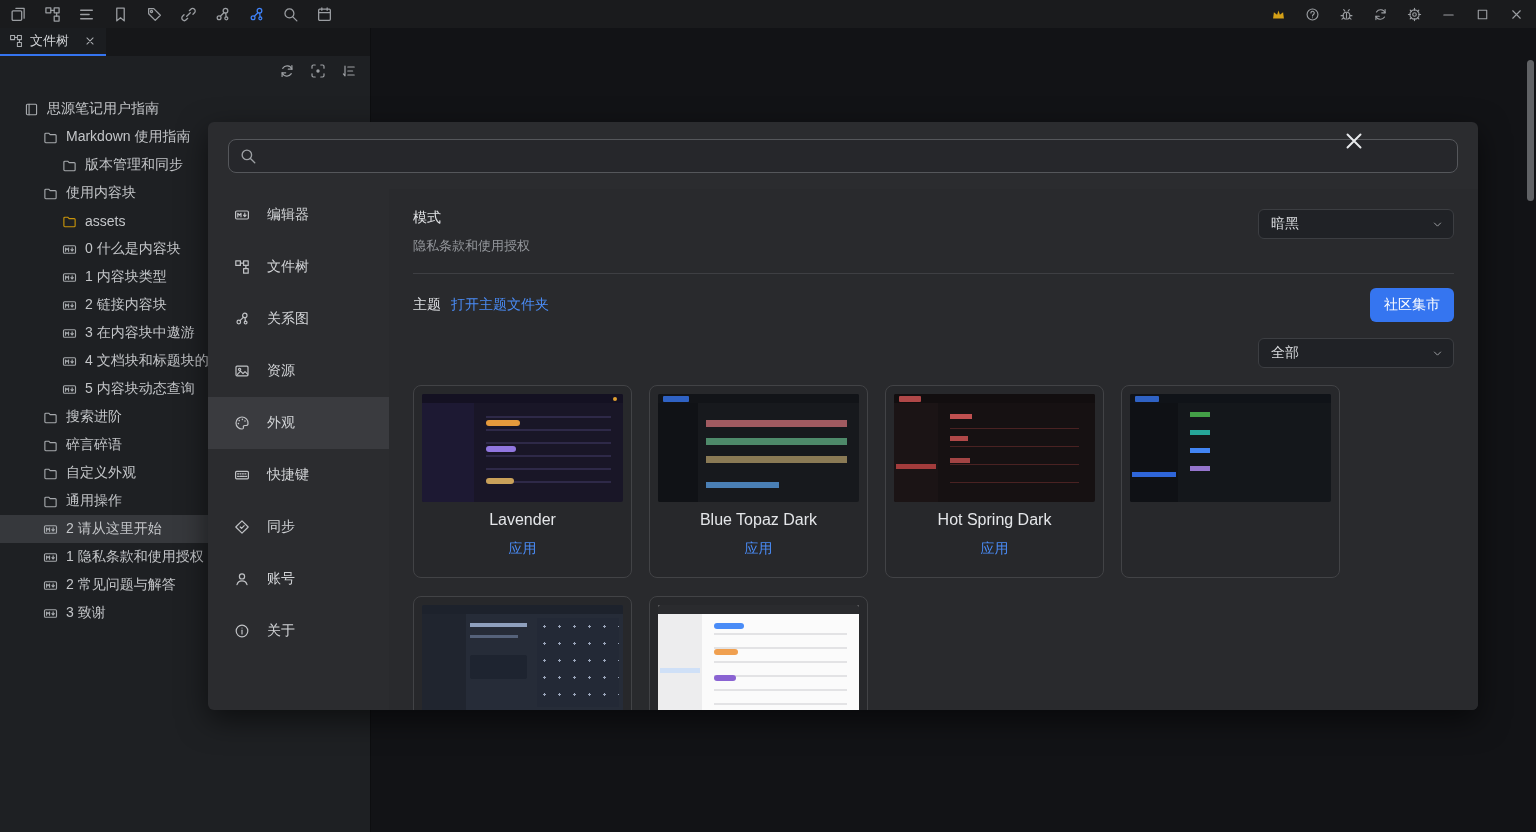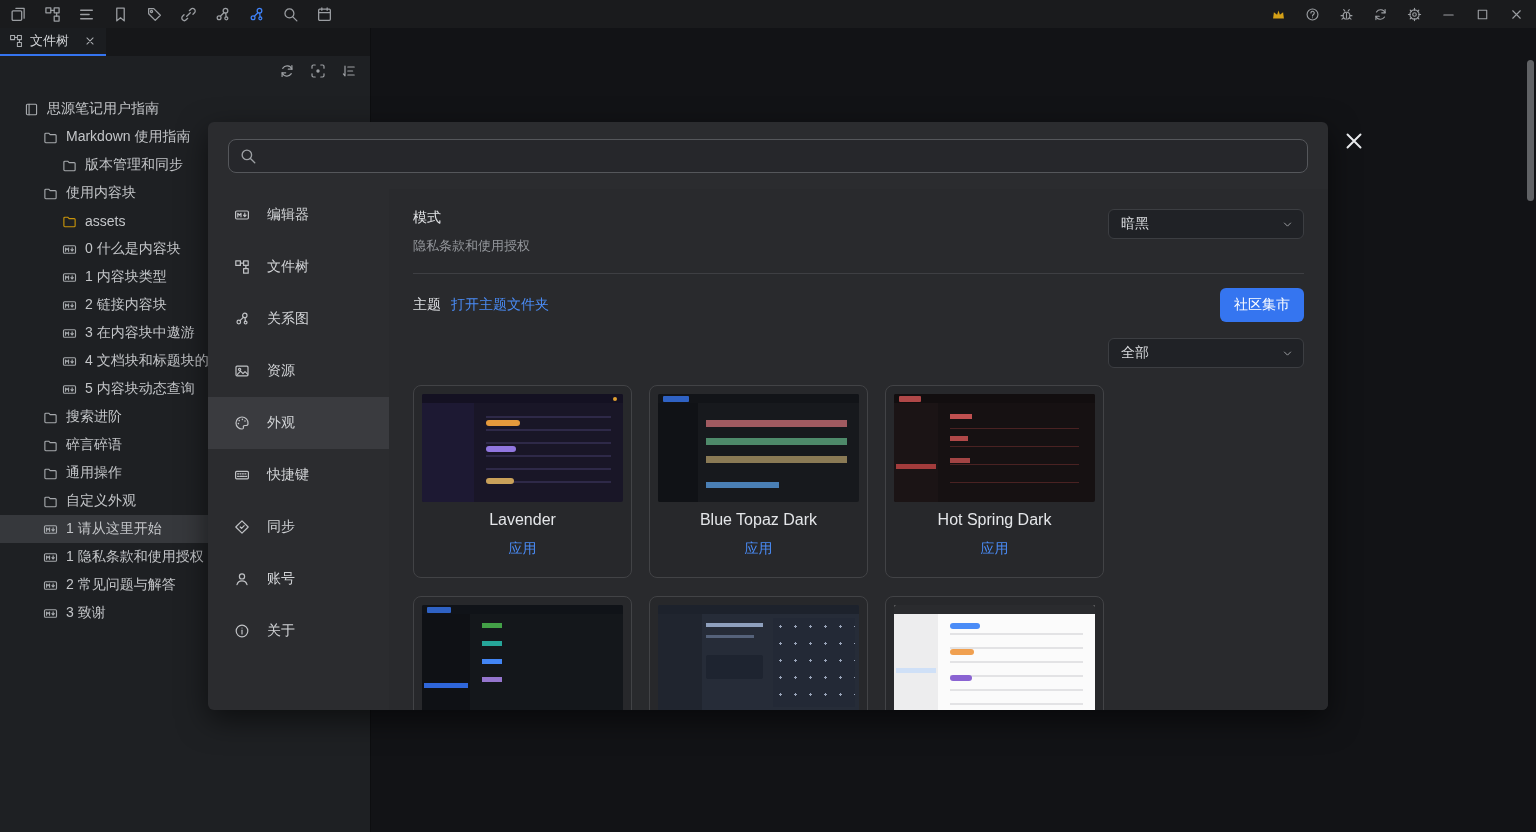--- a/index.html
+++ b/index.html
@@ -28,21 +28,21 @@
   .panel-head { height:26px; display:flex; align-items:center; justify-content:flex-end; gap:15px; padding:4px 13px 0 0; }
   .phbtn { width:16px; height:16px; color:#9da0a4; cursor:pointer; }
   .tree { padding-top:13px; }
   .tree-row { position:relative; height:28px; display:flex; align-items:center; gap:8px; font-size:14px; color:#c3c5c8; cursor:pointer; white-space:nowrap; overflow:hidden; }
   .tree-row.selected { background:#36383c; }
   .tree-row .ic { width:15px; height:15px; flex:0 0 15px; color:#a6a9ad; }
   .tree-row .ic.gold { color:#c9940a; }
   .badge { position:absolute; right:12px; top:5px; font-size:12px; color:#9da0a4; background:#26282b; padding:1px 6px; border-radius:3px; }
 
   
-  .dialog { position:absolute; left:208px; top:122px; width:1120px; height:588px; background:#2b2c2f; border-radius:6px; box-shadow:0 10px 30px rgba(0,0,0,.55); z-index:10; display:flex; flex-direction:column; overflow:hidden; }
+  .dialog { position:absolute; left:208px; top:122px; width:1270px; height:588px; background:#2b2c2f; border-radius:6px; box-shadow:0 10px 30px rgba(0,0,0,.55); z-index:10; display:flex; flex-direction:column; overflow:hidden; }
   .dlg-search { margin:17px 20px 0; position:relative; }
   .dlg-search input { width:100%; height:34px; background:#26272b; border:1px solid #55575b; border-radius:8px; color:#dcdee1; font-size:14px; padding:0 12px 0 38px; outline:none; }
   .dlg-search .ic { position:absolute; left:11px; top:8px; width:18px; height:18px; color:#9da0a4; }
   .dlg-body { flex:1; display:flex; margin-top:16px; overflow:hidden; }
   .dlg-menu { width:181px; flex:0 0 181px; }
   .menu-item { height:52px; display:flex; align-items:center; gap:17px; padding-left:26px; font-size:14px; color:#d2d4d7; cursor:pointer; }
   .menu-item .ic { width:16px; height:16px; color:#c0c2c5; }
   .menu-item.selected { background:#3a3b3f; }
   .dlg-content { flex:1; background:#292a2d; padding:0 24px; overflow:hidden; }
 
@@ -438,38 +438,38 @@
             </svg>
           </span>
           <span>碎言碎语</span>
         </div>
         <div class="tree-row" style="padding-left: 43px;">
           <span class="ic">
             <svg viewBox="0 0 16 16" width="100%" height="100%" fill="none" stroke="currentColor" stroke-width="1.2" stroke-linecap="round" stroke-linejoin="round">
               <path d="M2 4.4a1 1 0 011-1h3.1l1.5 1.5H13a1 1 0 011 1v6.7a1 1 0 01-1 1H3a1 1 0 01-1-1z"></path>
             </svg>
           </span>
+          <span>自定义外观</span>
+        </div>
+        <div class="tree-row" style="padding-left: 43px;">
+          <span class="ic">
+            <svg viewBox="0 0 16 16" width="100%" height="100%" fill="none" stroke="currentColor" stroke-width="1.2" stroke-linecap="round" stroke-linejoin="round">
+              <path d="M2 4.4a1 1 0 011-1h3.1l1.5 1.5H13a1 1 0 011 1v6.7a1 1 0 01-1 1H3a1 1 0 01-1-1z"></path>
+            </svg>
+          </span>
           <span>通用操作</span>
         </div>
-        <div class="tree-row" style="padding-left: 43px;">
-          <span class="ic">
-            <svg viewBox="0 0 16 16" width="100%" height="100%" fill="none" stroke="currentColor" stroke-width="1.2" stroke-linecap="round" stroke-linejoin="round">
-              <path d="M2 4.4a1 1 0 011-1h3.1l1.5 1.5H13a1 1 0 011 1v6.7a1 1 0 01-1 1H3a1 1 0 01-1-1z"></path>
-            </svg>
-          </span>
-          <span>自定义外观</span>
-        </div>
         <div class="tree-row selected" style="padding-left: 43px;">
           <span class="ic">
             <svg viewBox="0 0 16 16" width="100%" height="100%" fill="none" stroke="currentColor" stroke-width="1.2" stroke-linecap="round" stroke-linejoin="round">
               <rect x="1.6" y="4" width="12.8" height="8" rx="1.2"></rect>
               <path d="M3.8 9.8V6.4l1.6 1.8 1.6-1.8v3.4M10.8 6.2v3.4M10.8 9.6L9.5 8.2M10.8 9.6l1.3-1.4"></path>
             </svg>
           </span>
-          <span>1 请从这里开始</span>
+          <span>2 请从这里开始</span>
         </div>
         <div class="tree-row" style="padding-left: 43px;">
           <span class="ic">
             <svg viewBox="0 0 16 16" width="100%" height="100%" fill="none" stroke="currentColor" stroke-width="1.2" stroke-linecap="round" stroke-linejoin="round">
               <rect x="1.6" y="4" width="12.8" height="8" rx="1.2"></rect>
               <path d="M3.8 9.8V6.4l1.6 1.8 1.6-1.8v3.4M10.8 6.2v3.4M10.8 9.6L9.5 8.2M10.8 9.6l1.3-1.4"></path>
             </svg>
           </span>
           <span>1 隐私条款和使用授权</span>
         </div>

